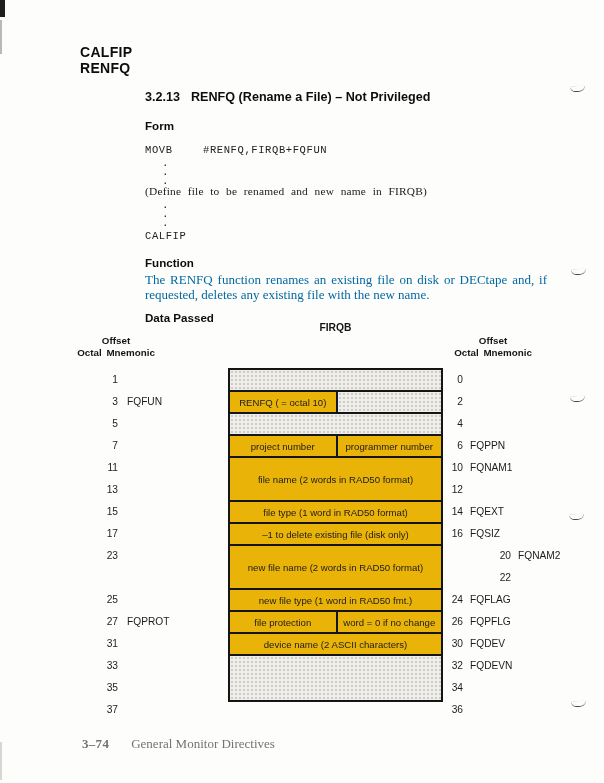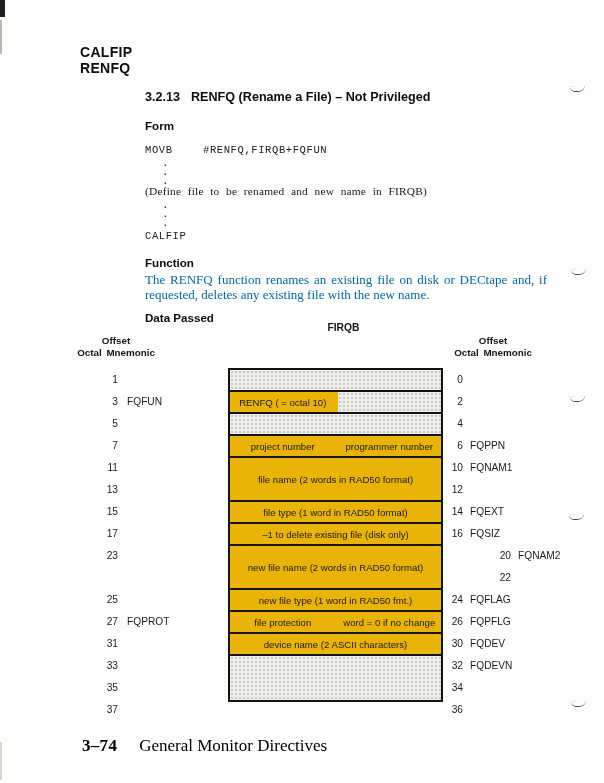--- a/index.html
+++ b/index.html
@@ -15,41 +15,41 @@
   .subhead{font-weight:bold;font-size:11.6px;color:#0d0d0d;}
   
   .codeblock{left:145px;top:144px;width:340px;height:102px;font-family:"Liberation Mono","DejaVu Sans Mono",monospace;font-size:10.5px;color:#222;}
   .codeblock .cline{position:absolute;left:0;white-space:pre;letter-spacing:.6px;}
   .codeblock .op{display:inline-block;width:58px;}
   .codeblock .dot{position:absolute;left:17px;font-size:11px;}
   .codeblock .comment{position:absolute;left:0;font-family:"Liberation Serif",serif;font-size:11.4px;letter-spacing:.2px;word-spacing:3.5px;white-space:nowrap;color:#1a1a1a;}
   
   .bodytext{left:145px;top:272px;width:402px;font-family:"Liberation Serif",serif;font-size:13px;line-height:15px;text-align:justify;color:#0369a1;}
   
-  .tbl-title{left:236px;top:322px;width:215px;text-align:center;font-weight:bold;font-size:10.3px;}
+  .tbl-title{left:228px;top:322px;width:215px;text-align:center;font-weight:bold;font-size:10.3px;}
   .offset-head{top:335px;width:110px;text-align:center;font-weight:bold;font-size:9.8px;line-height:11.5px;word-spacing:2px;}
   
   .firqb-box{left:228px;top:368px;width:215px;border:2px solid #141414;box-sizing:border-box;background:#eab308;}
   .trow{display:flex;box-sizing:border-box;border-bottom:2px solid #141414;}
   .trow:last-child{border-bottom:none;}
   .tcell{box-sizing:border-box;display:flex;align-items:center;justify-content:center;
          font-size:9.6px;color:#1c1c1c;text-align:center;padding:0 2px;white-space:nowrap;}
-  .tcell + .tcell{border-left:2px solid #eab308;}
+  .tcell + .tcell{border-left:2px solid #0f172a;}
   .shaded{background-color:#efeeea;background-image:radial-gradient(#ccccc4 .8px, rgba(0,0,0,0) .9px);background-size:4px 4px;}
   .labels{top:368px;}
   .lrow{position:relative;}
   .lline{display:flex;align-items:center;height:22px;font-size:10.2px;color:#1c1c1c;}
   .labels-left{left:0;width:227px;}
   .labels-left .oct{display:inline-block;width:118px;text-align:right;}
   .labels-left .mn{margin-left:9px;}
   .labels-right{left:445px;width:150px;}
   .labels-right .oct{display:inline-block;width:18px;text-align:right;}
   .labels-right .mn{margin-left:7px;}
   
-  .footer{left:82px;top:736px;font-family:"Liberation Serif",serif;font-size:17px;color:#000000;}
+  .footer{left:82px;top:736px;font-family:"Liberation Serif",serif;font-size:13px;color:#737373;}
   .footer .pnum{font-weight:bold;margin-right:22px;letter-spacing:.3px;}
   
   .corner-mark{left:0;top:0;width:5px;height:17px;background:#1f1f1f;}
   .edge-smudge{left:0;top:20px;width:2px;height:34px;background:#b9b9b5;}
   .edge-smudge2{left:0;top:742px;width:2px;height:38px;background:#d7d7d3;}
   .curl{width:15px;height:5px;border-bottom:1.6px solid #4a4a4a;border-radius:0 0 10px 10px;transform:rotate(-4deg);}
 </style>
 </head>
 <body>
 

